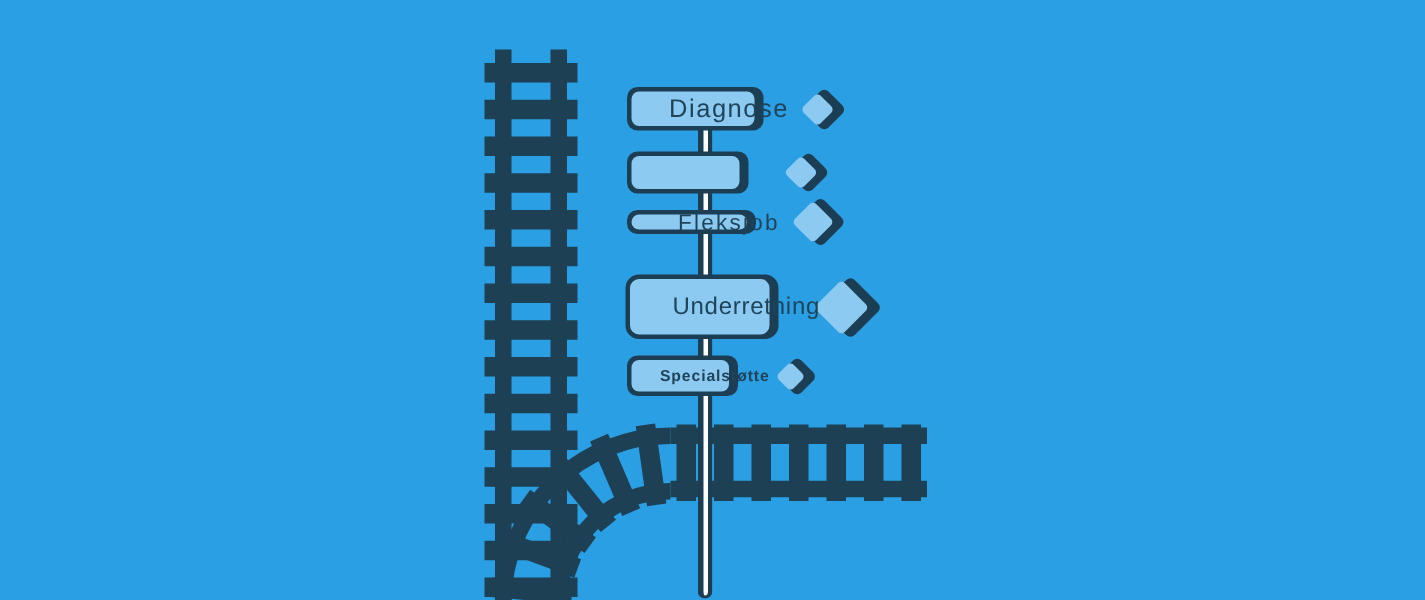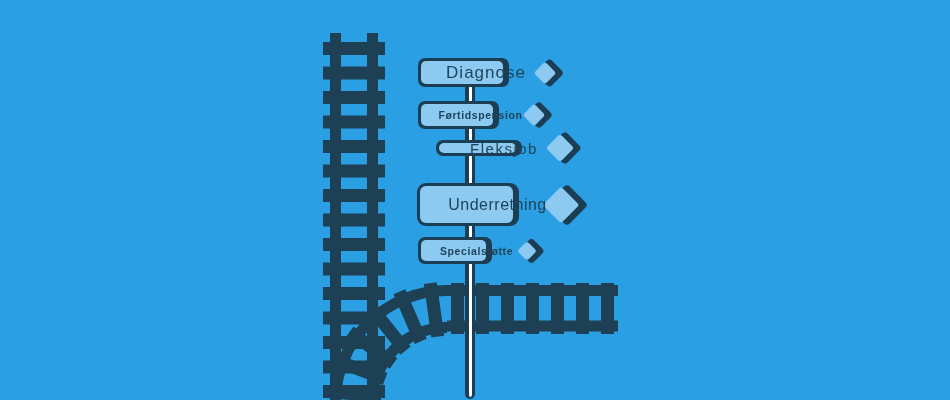--- a/index.html
+++ b/index.html
@@ -47,21 +47,21 @@
 
   
   .s2{left:418px;top:101px;width:103px;height:28px;}
   .s2 .plate{width:81px;}
   .s2 .tipD{width:20px;height:20px;right:4px;}
   .s2 .face{width:72px;}
   .s2 .tipL{width:16px;height:16px;right:11.5px;}
   .s2 .label{font-size:10.5px;font-weight:700;letter-spacing:0.6px;}
 
   
-  .s3{left:418px;top:140px;width:114px;height:16px;margin-left:18px;}
+  .s3{left:418px;top:140px;width:114px;height:16px;}
   .s3 .plate{width:86px;}
   .s3 .tipD{width:24px;height:24px;right:5px;}
   .s3 .face{width:77px;}
   .s3 .tipL{width:20px;height:20px;right:12.5px;}
   .s3 .label{font-size:15px;letter-spacing:1.5px;}
 
   
   .s4{left:417px;top:183px;width:139px;height:43px;}
   .s4 .plate{width:102px;border-radius:9px;}
   .s4 .tipD{width:30px;height:30px;right:6.5px;}
@@ -136,21 +136,20 @@
     <span class="face"></span>
     <span class="tipL"></span>
     <span class="label">Diagnose</span>
   </div>
 
   <div class="sign s2">
     <span class="plate"></span>
     <span class="tipD"></span>
     <span class="face"></span>
     <span class="tipL"></span>
-    <span class="label">Førtidspension</span>
   </div>
 
   <div class="sign s3">
     <span class="plate"></span>
     <span class="tipD"></span>
     <span class="face"></span>
     <span class="tipL"></span>
     <span class="label">Fleksjob</span>
   </div>
 

